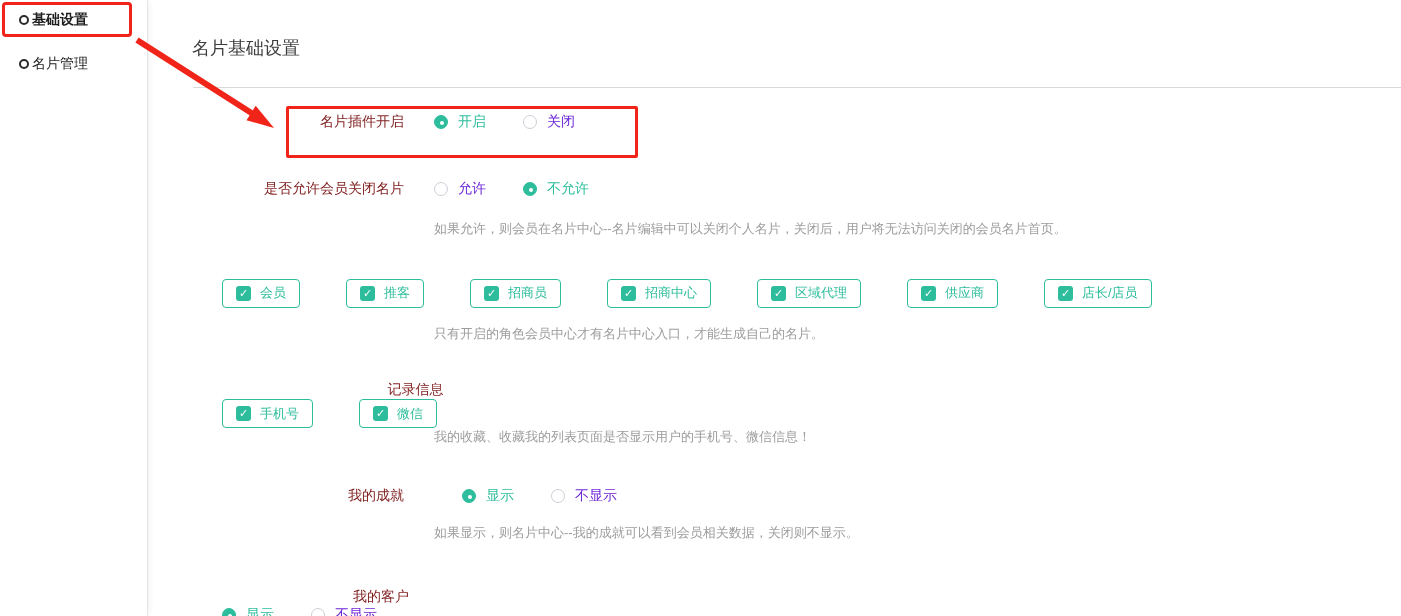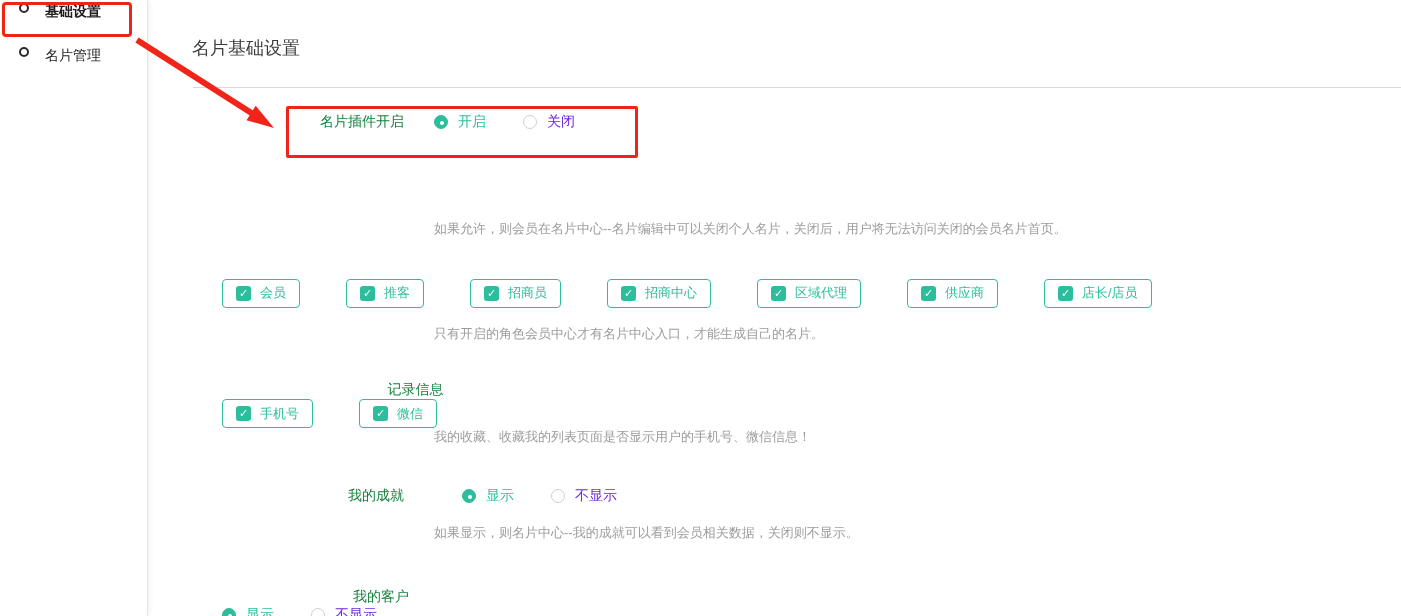--- a/index.html
+++ b/index.html
@@ -4,35 +4,35 @@
 <style>
   * { margin:0; padding:0; box-sizing:border-box; }
   html,body { width:1401px; height:616px; background:#fff;
     font-family:"Liberation Sans", sans-serif; color:#333; overflow:hidden; }
   body { position:relative; }
 
   
   .sidebar { position:absolute; left:0; top:0; width:148px; height:616px;
     background:#fff; border-right:1px solid #e4e4e4;
     box-shadow:3px 0 6px -2px rgba(0,0,0,0.07); }
-  .side-item { display:flex; align-items:flex-start; gap:16px; height:34px;
+  .side-item { display:flex; align-items:center; gap:3px; height:34px;
     padding-left:19px; font-size:14px; color:#1f1f1f; cursor:pointer; }
   .side-item.first { margin-top:3px; font-weight:bold; }
   .side-item.second { margin-top:10px; font-weight:normal; }
   .ring { width:10px; height:10px; border:2px solid #2a2a2a; border-radius:50%;
     flex:0 0 auto; background:#fff; }
 
   
   .content { position:absolute; left:192px; top:0; width:1209px; height:452px; }
   .page-title { position:absolute; left:0; top:36px; font-size:18px; color:#3c3c3c; }
   .title-divider { position:absolute; left:1px; top:87px; width:1208px; height:0;
     border-top:1px solid #d9d9d9; }
 
   .form-row { position:absolute; left:0; display:flex; align-items:center; }
-  .form-label { width:212px; text-align:right; font-size:14px; color:#15803d;
+  .form-label { width:212px; text-align:right; font-size:14px; color:#7f1d1d;
     flex:0 0 auto; }
   .form-control { margin-left:30px; display:flex; align-items:center; }
 
   
   .radio { display:inline-flex; align-items:center; margin-right:37px; cursor:pointer; }
   .rdot { width:14px; height:14px; border-radius:50%; border:1px solid #ccd0d6;
     background:#fff; position:relative; flex:0 0 auto; }
   .radio.checked .rdot { background:var(--accent); border-color:var(--accent); }
   .radio.checked .rdot::after { content:""; position:absolute; left:5px; top:5px;
     width:4px; height:4px; border-radius:50%; background:#fff; }
@@ -96,20 +96,33 @@
         <span class="rdot"></span>
         <span class="rtxt">开启</span>
       </label>
       <label class="radio">
         <span class="rdot"></span>
         <span class="rtxt">关闭</span>
       </label>
     </div>
   </div>
 
+  <div class="form-row row-1">
+    <div class="form-label">是否允许会员关闭名片</div>
+    <div class="form-control">
+      <label class="radio">
+        <span class="rdot"></span>
+        <span class="rtxt">允许</span>
+      </label>
+      <label class="radio checked">
+        <span class="rdot"></span>
+        <span class="rtxt">不允许</span>
+      </label>
+    </div>
+  </div>
   <div class="form-help help-1">如果允许，则会员在名片中心--名片编辑中可以关闭个人名片，关闭后，用户将无法访问关闭的会员名片首页。</div>
 
   <div class="form-row row-2">
     <div class="form-control">
       <label class="chip">
         <span class="cbox">✓</span>
         <span class="ctxt">会员</span>
       </label>
       <label class="chip">
         <span class="cbox">✓</span>

